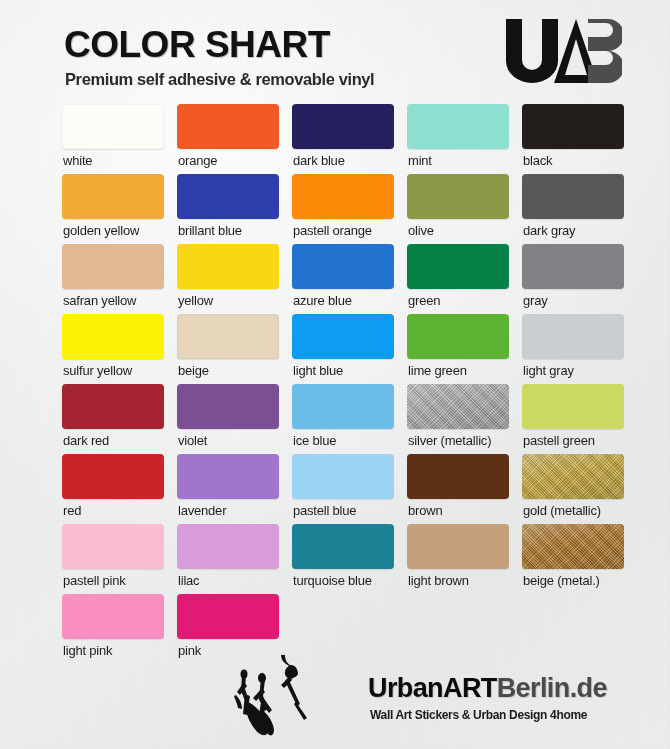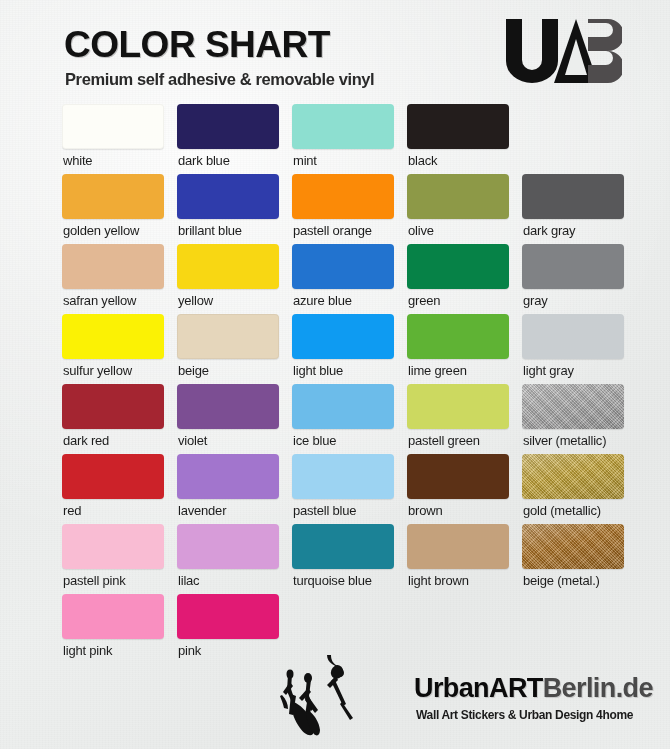--- a/index.html
+++ b/index.html
@@ -120,21 +120,20 @@
     letter-spacing: -0.2px;
   }
 
   
   #footer {
     position: absolute;
     left: 0;
     top: 660px;
     width: 582px;
     height: 89px;
-    margin-left: 46px;
   }
   #doodle {
     position: absolute;
     left: 228px;
     top: -8px;
     width: 100px;
     height: 95px;
   }
   #brand {
     position: absolute;
@@ -189,20 +188,24 @@
     </div>
   </div>
 
   <div id="grid">
       <div class="grid-row">
         <div class="cell">
           <div class="swatch outlined" title="white" style="background: rgb(253, 253, 248);"></div>
           <div class="cell-label">white</div>
         </div>
         <div class="cell">
+          <div class="swatch" title="orange" style="background: rgb(241, 90, 36);"></div>
+          <div class="cell-label">orange</div>
+        </div>
+        <div class="cell">
           <div class="swatch" title="dark blue" style="background: rgb(39, 32, 94);"></div>
           <div class="cell-label">dark blue</div>
         </div>
         <div class="cell">
           <div class="swatch" title="mint" style="background: rgb(141, 223, 208);"></div>
           <div class="cell-label">mint</div>
         </div>
         <div class="cell">
           <div class="swatch" title="black" style="background: rgb(35, 29, 28);"></div>
           <div class="cell-label">black</div>
@@ -281,26 +284,26 @@
         </div>
         <div class="cell">
           <div class="swatch" title="violet" style="background: rgb(124, 78, 147);"></div>
           <div class="cell-label">violet</div>
         </div>
         <div class="cell">
           <div class="swatch" title="ice blue" style="background: rgb(108, 188, 234);"></div>
           <div class="cell-label">ice blue</div>
         </div>
         <div class="cell">
+          <div class="swatch metallic" title="silver (metallic)" style="background: rgb(168, 168, 168);"></div>
+          <div class="cell-label">silver (metallic)</div>
+        </div>
+        <div class="cell">
           <div class="swatch" title="pastell green" style="background: rgb(204, 217, 96);"></div>
           <div class="cell-label">pastell green</div>
-        </div>
-        <div class="cell">
-          <div class="swatch metallic" title="silver (metallic)" style="background: rgb(168, 168, 168);"></div>
-          <div class="cell-label">silver (metallic)</div>
         </div>
       </div>
       <div class="grid-row">
         <div class="cell">
           <div class="swatch" title="red" style="background: rgb(204, 34, 41);"></div>
           <div class="cell-label">red</div>
         </div>
         <div class="cell">
           <div class="swatch" title="lavender" style="background: rgb(162, 117, 205);"></div>
           <div class="cell-label">lavender</div>

